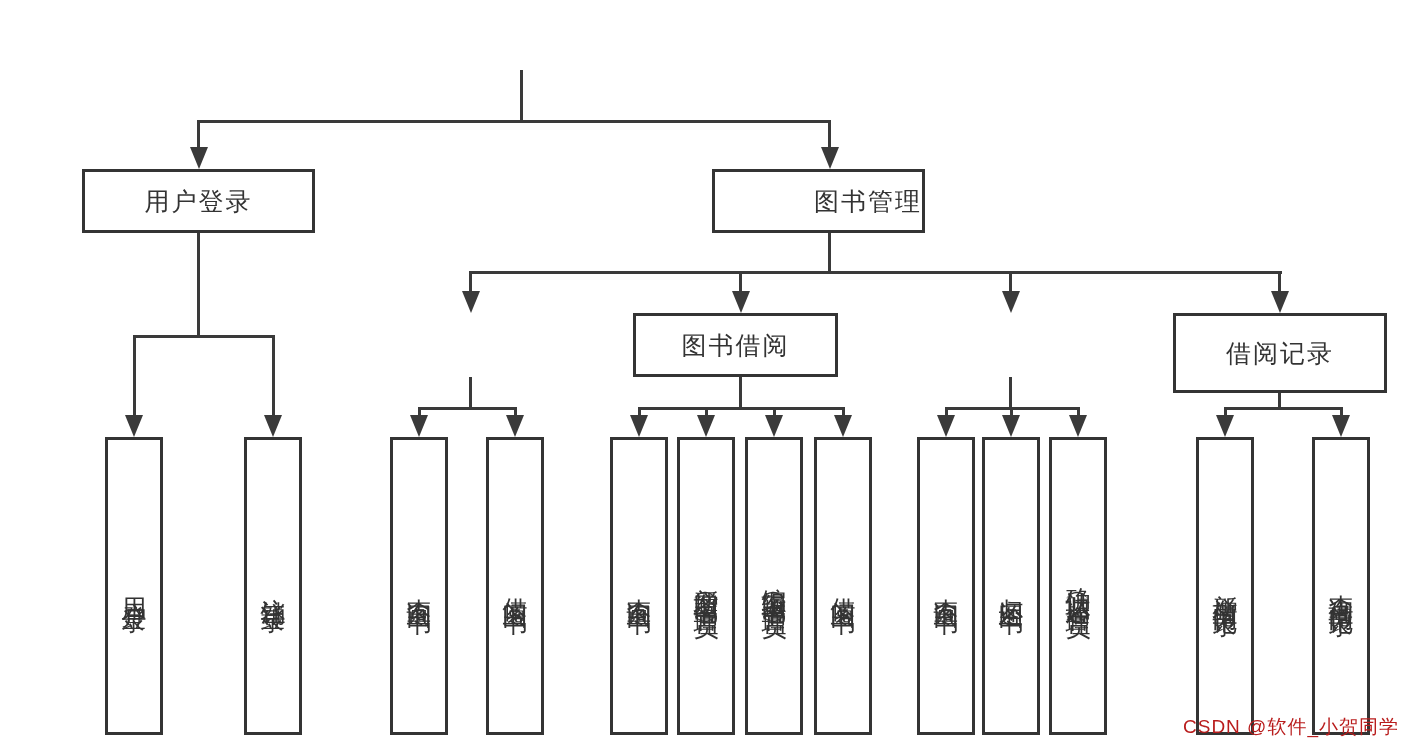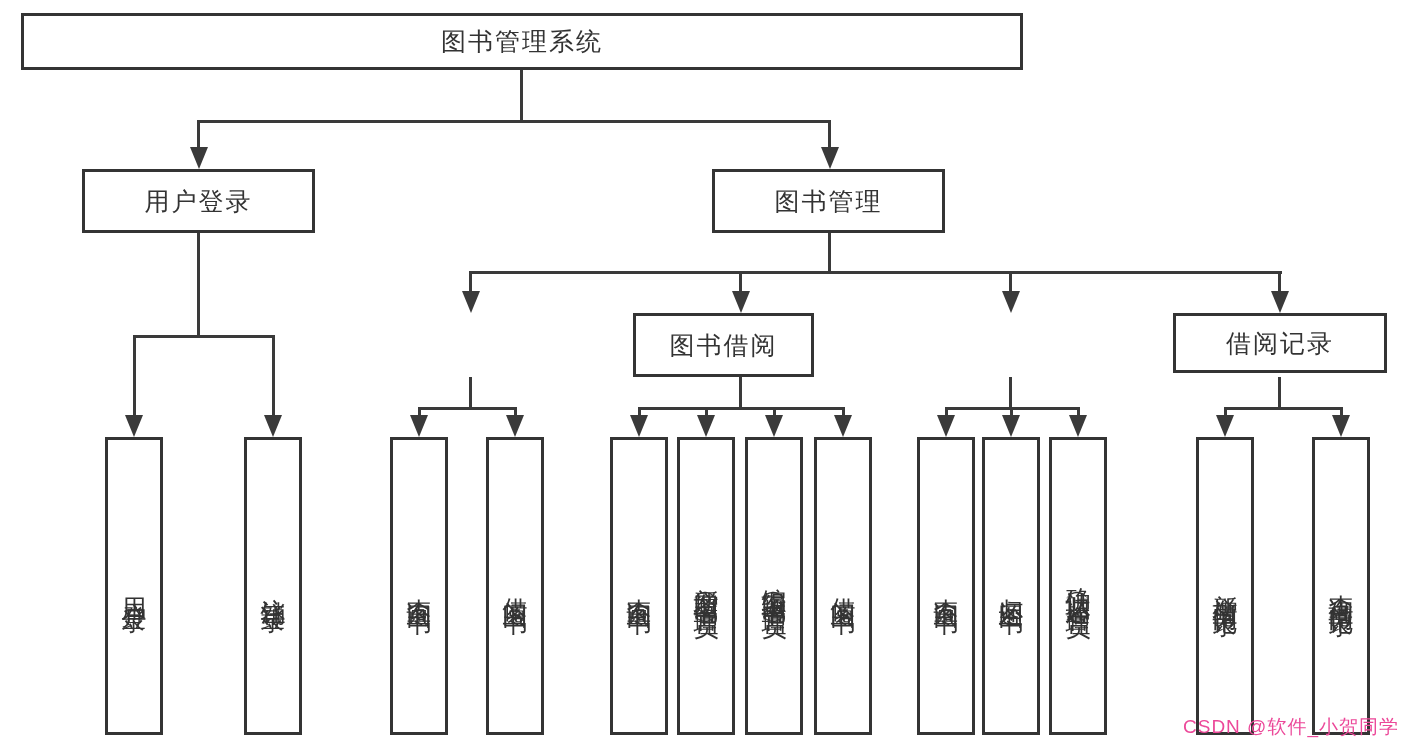--- a/index.html
+++ b/index.html
@@ -61,21 +61,21 @@
     border-right: 9px solid transparent;
     border-top: 22px solid #3a3a3a;
   }
   
   .watermark {
     position: absolute;
     left: 1183px;
     top: 714px;
     font-size: 19px;
     letter-spacing: 1px;
-    color: #ec4899;
+    color: #b91c1c;
     white-space: nowrap;
   }
 </style>
 </head>
 <body>
 
 <div class="canvas">
 
   <div class="ln" style="left:520px;top:70px;width:3px;height:50px;"></div>
   <div class="ln" style="left:197px;top:120px;width:634px;height:3px;"></div>
@@ -129,35 +129,32 @@
   <div class="ln" style="left:1077px;top:407px;width:3px;height:10px;"></div>
   <div class="ah" style="left:1069px;top:415px;"></div>
 
   <div class="ln" style="left:1278px;top:377px;width:3px;height:31px;"></div>
   <div class="ln" style="left:1224px;top:407px;width:119px;height:3px;"></div>
   <div class="ln" style="left:1224px;top:407px;width:3px;height:10px;"></div>
   <div class="ah" style="left:1216px;top:415px;"></div>
   <div class="ln" style="left:1340px;top:407px;width:3px;height:10px;"></div>
   <div class="ah" style="left:1332px;top:415px;"></div>
 
-  <div class="hbox" style="left:21px;top:13px;width:1002px;height:57px;">
-    <span>图书管理系统</span>
-  </div>
 
   <div class="hbox" style="left:82px;top:169px;width:233px;height:64px;">
     <span>用户登录</span>
   </div>
-  <div class="hbox" style="left:712px;top:169px;width:233px;height:64px;">
+  <div class="hbox" style="left:712px;top:169px;width:213px;height:64px;justify-content:flex-end;">
     <span>图书管理</span>
   </div>
 
-  <div class="hbox" style="left:633px;top:313px;width:181px;height:64px;">
+  <div class="hbox" style="left:633px;top:313px;width:205px;height:64px;">
     <span>图书借阅</span>
   </div>
-  <div class="hbox" style="left:1173px;top:313px;width:214px;height:60px;">
+  <div class="hbox" style="left:1173px;top:313px;width:214px;height:80px;">
     <span>借阅记录</span>
   </div>
 
   <div class="vbox" style="left:105px;">
     <span>用户登录</span>
   </div>
   <div class="vbox" style="left:244px;">
     <span>注销登录</span>
   </div>
 

